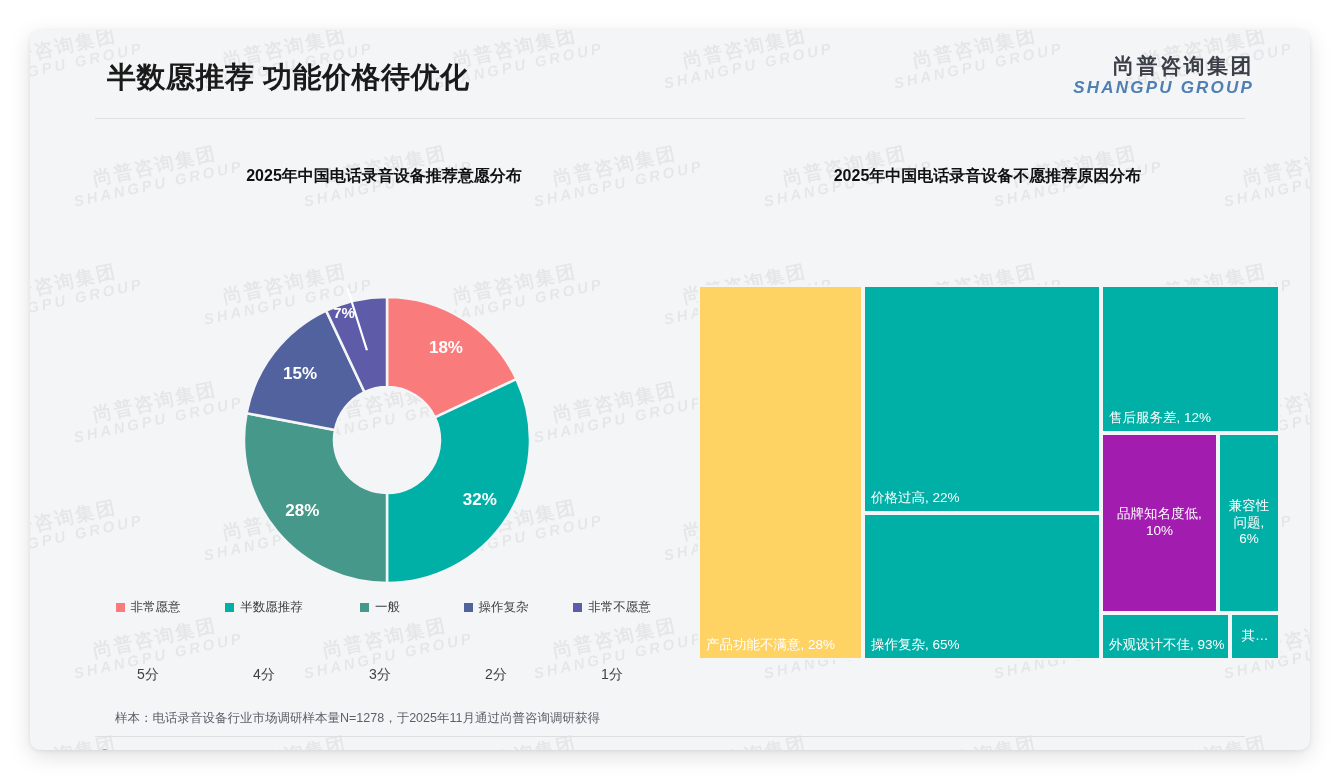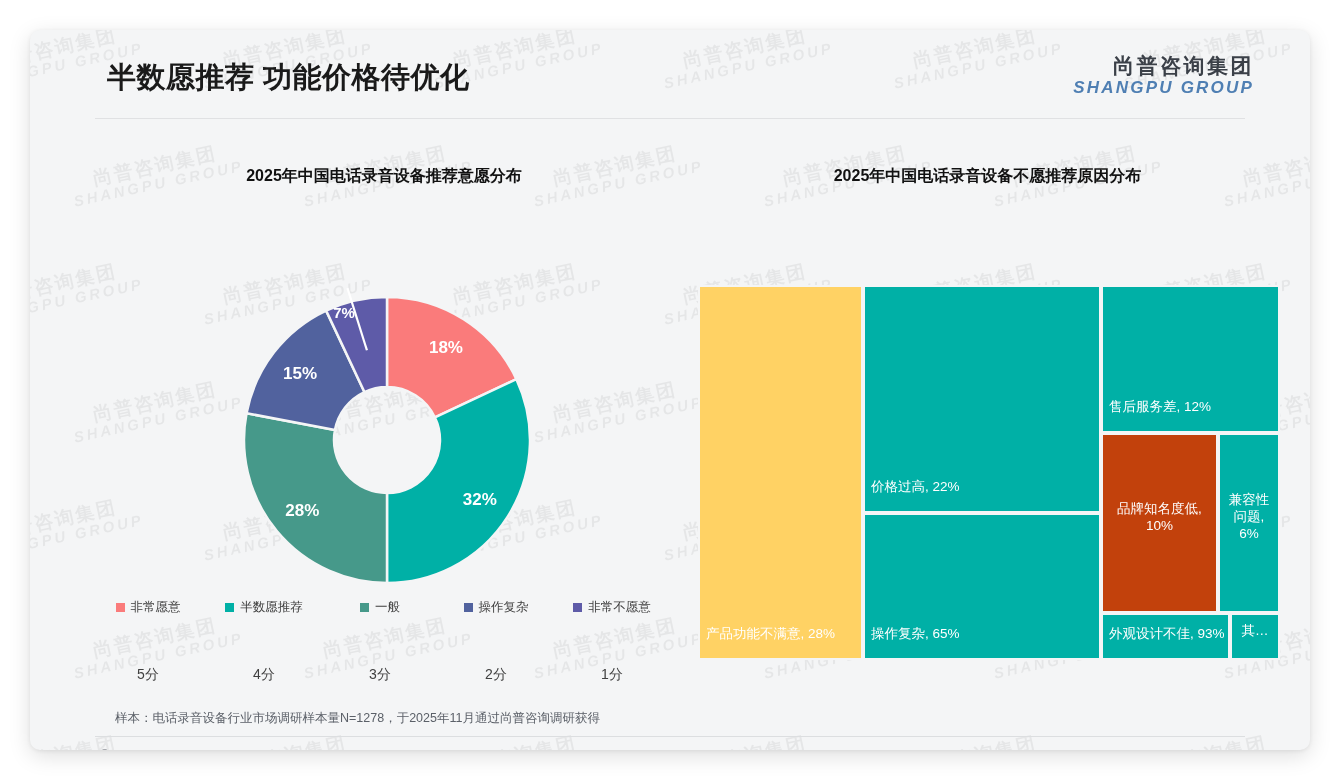--- a/index.html
+++ b/index.html
@@ -131,21 +131,21 @@
   }
   .tm-cell {
     position: absolute;
     border: 2px solid #f4f5f6;
     display: flex;
     align-items: flex-end;
     overflow: hidden;
   }
   .tm-cell .tm-label {
     font-size: 13.5px; color: #ffffff;
-    padding: 4px 6px 15px 6px;
+    padding: 4px 6px 4px 6px;
     line-height: 1.25;
     white-space: nowrap;
   }
   .tm-cell.center-label { align-items: center; justify-content: center; }
   .tm-cell.center-label .tm-label { text-align: center; white-space: normal; }
   
   #footnote {
     position: absolute; left: 85px; top: 680px;
     font-size: 12.5px; color: #5b6068;
     z-index: 3; white-space: nowrap;
@@ -404,21 +404,21 @@
         </div>
         <div class="tm-cell" style="left: 165px; top: 0px; width: 238px; height: 228px; background: rgb(0, 176, 166);">
           <span class="tm-label">价格过高, 22%</span>
         </div>
         <div class="tm-cell" style="left: 165px; top: 228px; width: 238px; height: 147px; background: rgb(0, 176, 166);">
           <span class="tm-label">操作复杂, 65%</span>
         </div>
         <div class="tm-cell" style="left: 403px; top: 0px; width: 179px; height: 148px; background: rgb(0, 176, 166);">
           <span class="tm-label">售后服务差, 12%</span>
         </div>
-        <div class="tm-cell center-label" style="left: 403px; top: 148px; width: 117px; height: 180px; background: #c2410c;">
+        <div class="tm-cell center-label" style="left: 403px; top: 148px; width: 117px; height: 180px; background: #a21caf;">
           <span class="tm-label">品牌知名度低, 10%</span>
         </div>
         <div class="tm-cell center-label" style="left: 520px; top: 148px; width: 62px; height: 180px; background: rgb(0, 176, 166);">
           <span class="tm-label">兼容性问题, 6%</span>
         </div>
         <div class="tm-cell" style="left: 403px; top: 328px; width: 129px; height: 47px; background: rgb(0, 176, 166);">
           <span class="tm-label">外观设计不佳, 93%</span>
         </div>
         <div class="tm-cell center-label" style="left: 532px; top: 328px; width: 50px; height: 47px; background: rgb(0, 176, 166);">
           <span class="tm-label">其…</span>

